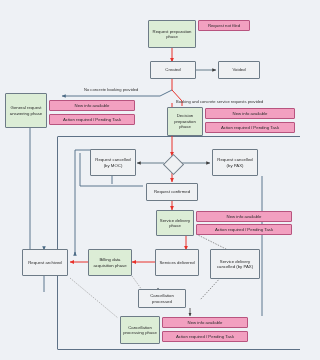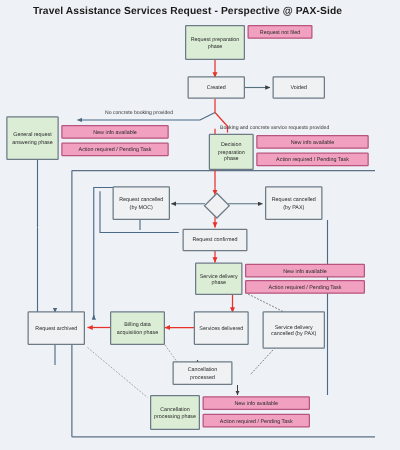--- a/index.html
+++ b/index.html
@@ -65,21 +65,20 @@
     border:1px solid #5d7186;
     background:transparent;
     border-radius:1px;
   }
 </style>
 </head>
 <body>
 
 <div id="canvas">
 
-  <div class="title">Travel Assistance Services Request - Perspective @ PAX-Side</div>
 
   <div class="frame" style="left:57px;top:136px;width:243px;height:212px;"></div>
 
   <svg class="wires" viewBox="0 0 300 360">
     <defs>
       <marker id="ar" markerWidth="5" markerHeight="5" refX="4.2" refY="2" orient="auto">
         <path d="M0,0 L4.4,2 L0,4 z" fill="#e8312a"></path>
       </marker>
       <marker id="ab" markerWidth="5" markerHeight="5" refX="4.2" refY="2" orient="auto">
         <path d="M0,0 L4.4,2 L0,4 z" fill="#4a6a85"></path>

